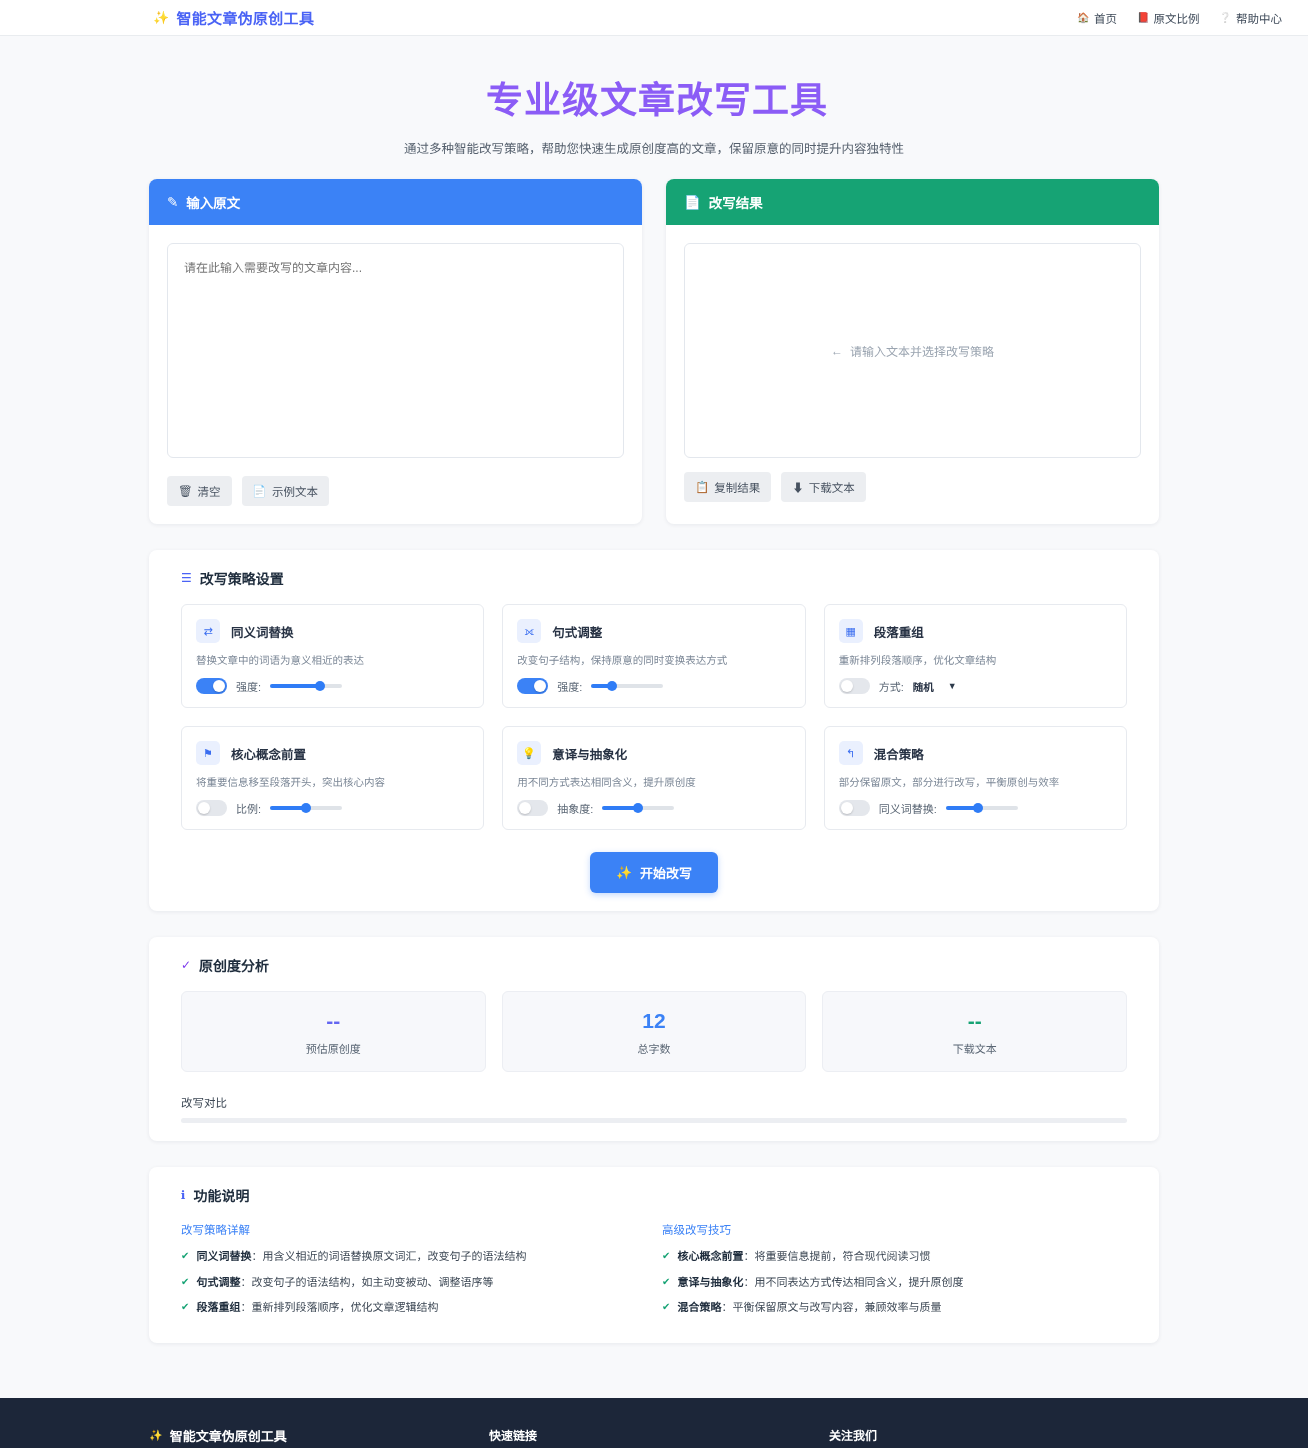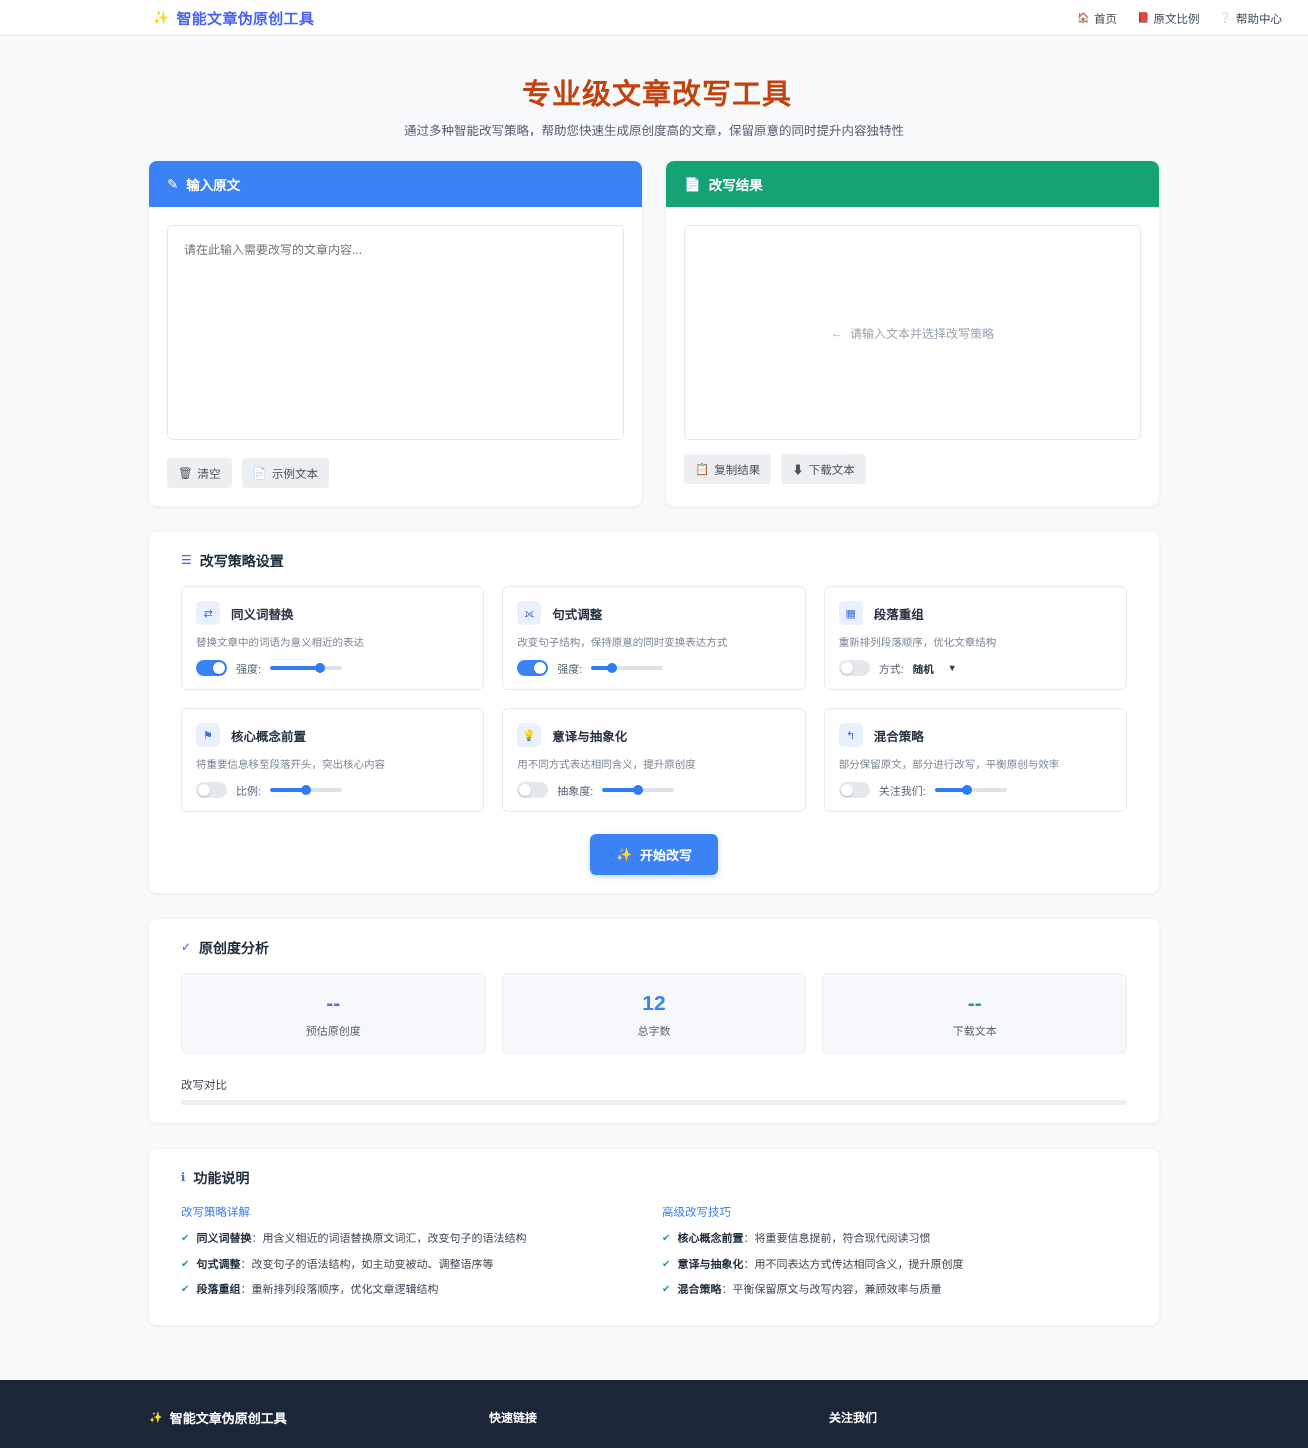--- a/index.html
+++ b/index.html
@@ -41,28 +41,28 @@
     display: flex; align-items: center; gap: 4px;
     font-size: 11.5px;
     color: #3e4a59;
     text-decoration: none;
     cursor: pointer;
   }
   .nav-link .ic { font-size: 10px; color: #3e4a59; }
 
   .hero { text-align: center; padding: 34px 0 22px; }
   .hero h1 {
-    font-size: 29px;
+    font-size: 37px;
     font-weight: bold;
-    color: #c2410c;
+    color: #8b5cf6;
     letter-spacing: 1px;
     margin-left: 6px;
   }
   .hero p {
-    margin-top: 8px;
+    margin-top: 14px;
     font-size: 12.5px;
     color: #55606d;
   }
 
   .container { width: 1010px; margin: 0 auto; }
 
   .row-2 { display: flex; gap: 24px; }
   .card {
     background: #fff;
     border-radius: 8px;
@@ -436,21 +436,21 @@
       <div class="strategy">
         <div class="strategy-head">
           <span class="s-icon">↰</span>
           <span class="s-name">混合策略</span>
         </div>
         <div class="s-desc">部分保留原文，部分进行改写，平衡原创与效率</div>
         <div class="s-ctrl">
           <div class="toggle off">
               <span class="knob"></span>
             </div>
-          <span class="ctrl-label">关注我们:</span>
+          <span class="ctrl-label">同义词替换:</span>
           <div class="slider">
             <div class="track"></div>
               <div class="fill" style="width:45%"></div>
               <div class="thumb" style="left:45%"></div>
           </div>
         </div>
       </div>
 
     </div>
 

